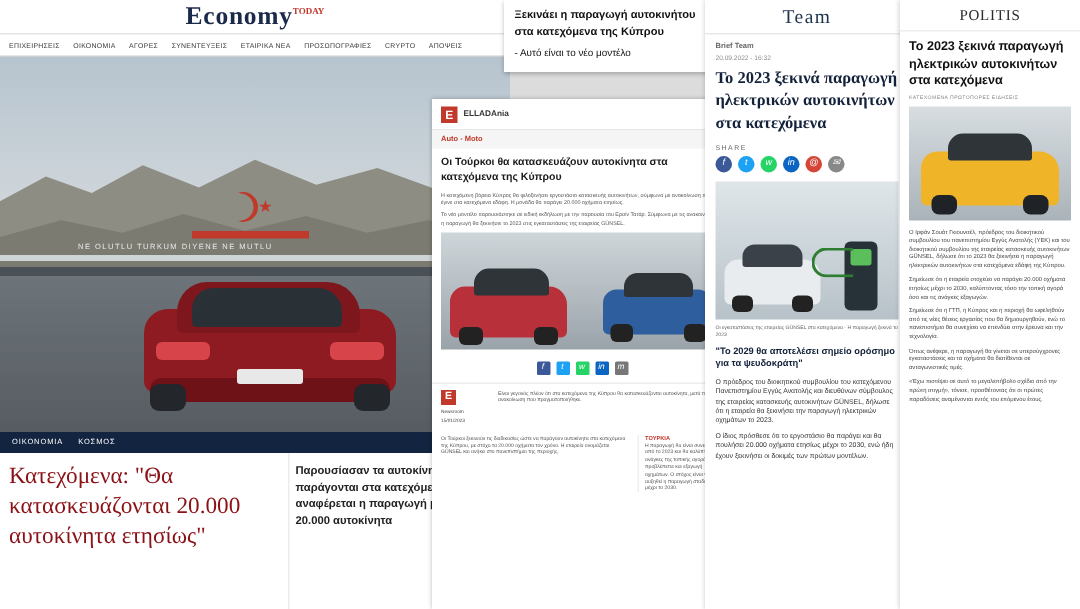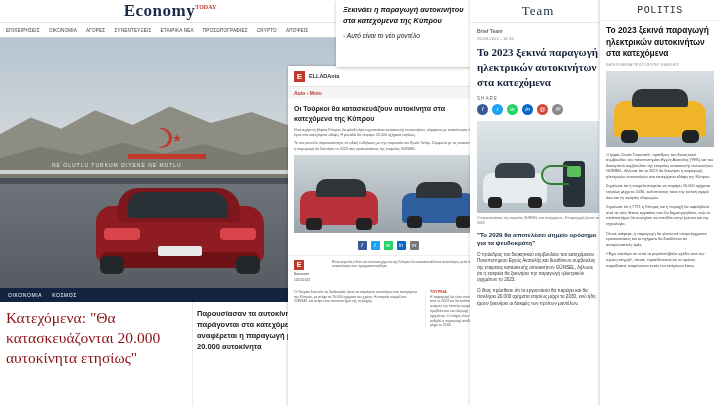--- a/index.html
+++ b/index.html
@@ -85,22 +85,22 @@
   .p2-news .nbox{width:34px;}
   .p2-news .nbox .ne{width:10px;height:10px;background:#c0392b;color:#fff;font-size:7px;text-align:center;line-height:10px;font-weight:bold;}
   .p2-news .nbox .nt{font-size:3.2px;color:#444;margin-top:2px;}
   .p2-news .ntxt{flex:1;font-size:3.4px;line-height:4.6px;color:#555;}
   .p2-cols{display:flex;gap:5px;padding:4px 6px 0 6px;}
   .p2-cols .col{flex:1;font-size:3.4px;line-height:4.8px;color:#555;}
   .p2-cols .colr{width:52px;border-left:1px solid #eee;padding-left:4px;font-size:3.4px;line-height:4.8px;color:#555;}
   .tagred{color:#c0392b;font-weight:bold;font-size:3.8px;}
 
   
-  .p3{position:absolute;left:336px;top:0;width:144px;height:67px;background:#ffffff;
-      box-shadow:0 1px 3px rgba(0,0,0,.25);padding:5px 7px;box-sizing:border-box;font-style:italic;}
+  .p3{position:absolute;left:336px;top:0;width:144px;height:48px;background:#ffffff;
+      box-shadow:0 1px 3px rgba(0,0,0,.25);padding:5px 7px;box-sizing:border-box;}
   .p3 h4{margin:0;font-size:7.4px;line-height:10.5px;color:#111;}
   .p3 p{margin:5px 0 0 0;font-size:6.6px;line-height:9.5px;color:#111;}
 
   
   .p4{position:absolute;left:470px;top:0;width:136px;height:406px;background:#ffffff;
       box-shadow:0 0 3px rgba(0,0,0,.22);overflow:hidden;}
   .p4-logo{height:22px;display:flex;align-items:center;justify-content:center;border-bottom:1px solid #e8e8e8;}
   .p4-logo span{font-family:"Liberation Serif",serif;font-size:13px;color:#20344f;letter-spacing:1px;}
   .p4-meta{padding:5px 7px 0 7px;}
   .p4-meta .au{font-size:5px;color:#666;font-weight:bold;}
@@ -121,21 +121,21 @@
   .ev-cable{position:absolute;right:30px;bottom:28px;width:26px;height:16px;border:2px solid #2e7d32;border-right:none;border-radius:10px 0 0 10px;}
   .p4-cap{padding:3px 7px 0 7px;font-size:3.4px;line-height:4.8px;color:#666;}
   .p4-body{padding:5px 7px 0 7px;}
   .p4-body h3{margin:0 0 4px 0;font-size:6.2px;line-height:8.6px;color:#13223a;}
   .p4-body p{margin:0 0 4px 0;font-size:4.6px;line-height:6.4px;color:#333;}
 
   
   .p5{position:absolute;left:600px;top:0;width:120px;height:406px;background:#ffffff;overflow:hidden;
       box-shadow:-1px 0 3px rgba(0,0,0,.18);}
   .p5-logo{height:20px;display:flex;align-items:center;justify-content:center;border-bottom:1px solid #eee;}
-  .p5-logo span{font-family:Liberation Mono, monospace;font-size:10px;color:#2b2b2b;letter-spacing:.5px;}
+  .p5-logo span{font-family:Liberation Serif, serif;font-size:10px;color:#2b2b2b;letter-spacing:.5px;}
   .p5-title{padding:4px 6px 0 6px;}
   .p5-title h2{margin:0;font-size:8.4px;line-height:11.5px;color:#111;}
   .p5-meta{padding:3px 6px 0 6px;font-size:3.4px;color:#8a8a8a;letter-spacing:.3px;}
   .p5-img{margin:4px 6px 0 6px;height:76px;background:linear-gradient(#d7dde1,#aab3b9);position:relative;overflow:hidden;}
   .y-car{position:absolute;left:8px;bottom:10px;width:92px;height:36px;background:#f0b429;border-radius:11px 13px 4px 4px;}
   .y-car .g{position:absolute;left:18px;top:-12px;width:56px;height:18px;background:#2f3439;border-radius:10px 10px 2px 2px;}
   .y-car .w1{position:absolute;left:7px;bottom:-6px;width:17px;height:13px;background:#1f2226;border-radius:5px;}
   .y-car .w2{position:absolute;right:7px;bottom:-6px;width:17px;height:13px;background:#1f2226;border-radius:5px;}
   .p5-body{padding:5px 6px 0 6px;}
   .p5-body p{margin:0 0 4px 0;font-size:3.9px;line-height:5.6px;color:#444;}

